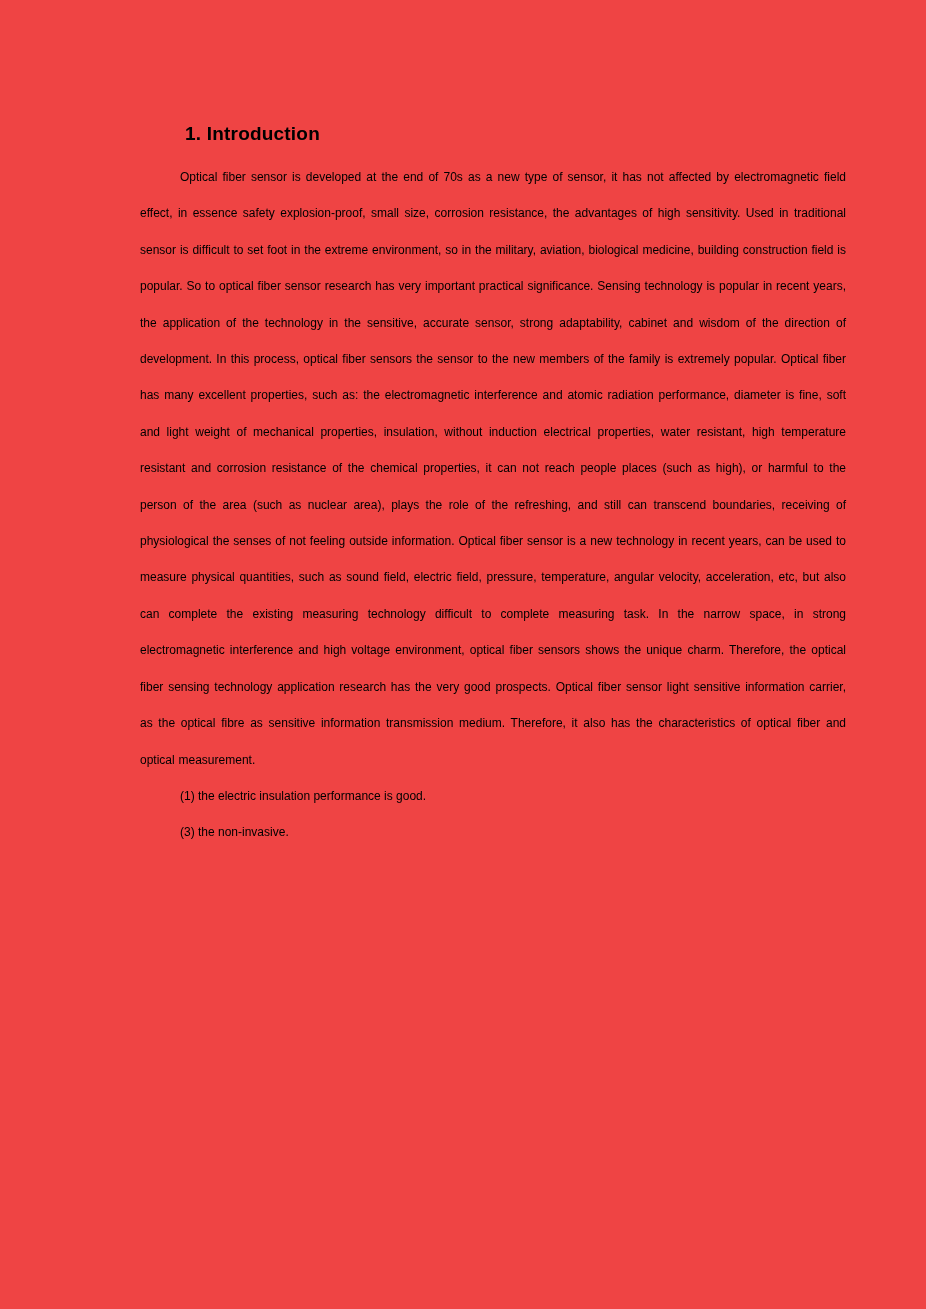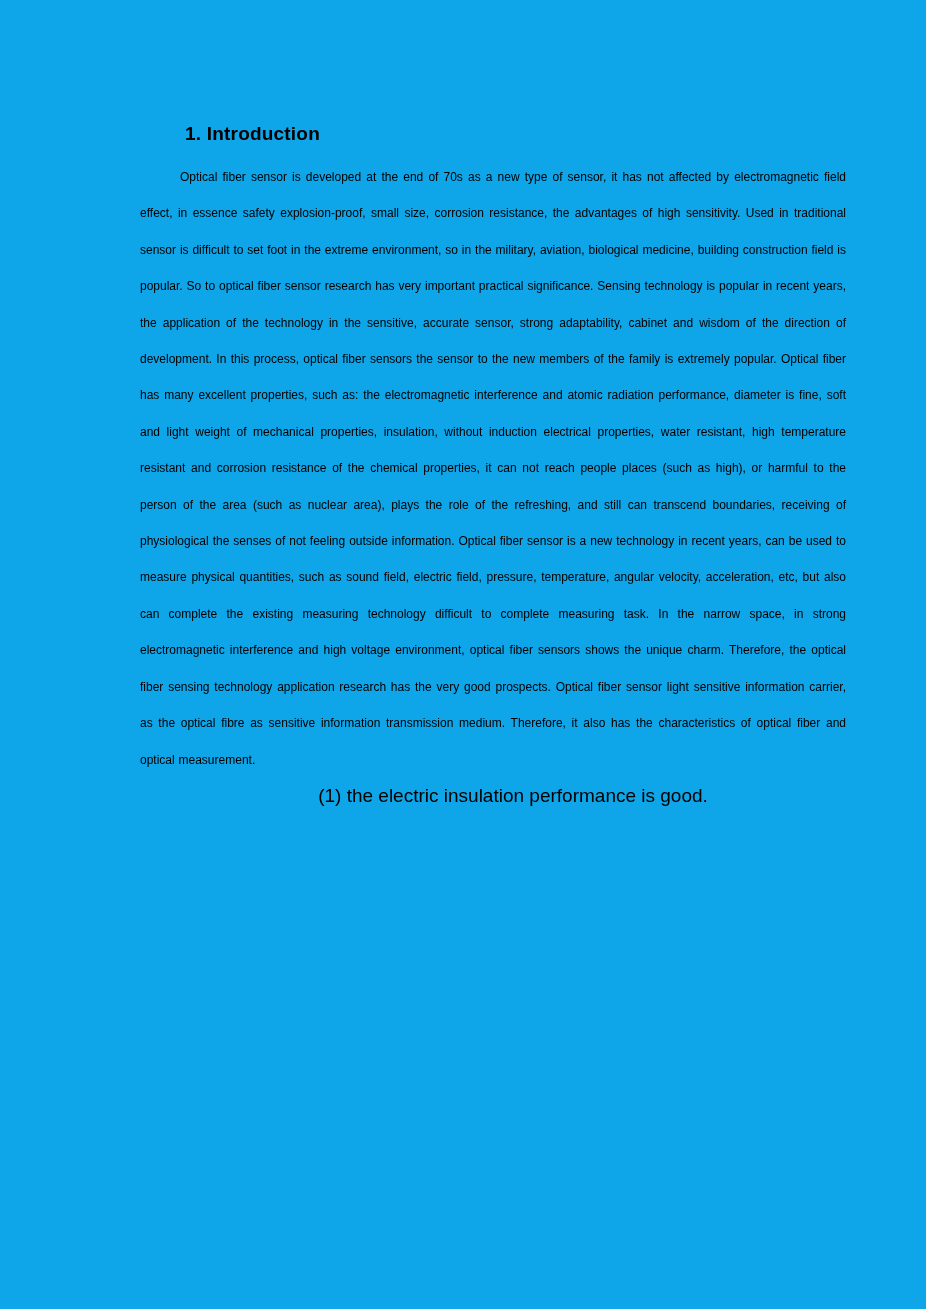--- a/index.html
+++ b/index.html
@@ -14,21 +14,21 @@
     color: #000000;
     position: relative;
     overflow: hidden;
   }
   .page {
     position: absolute;
     top: 0;
     left: 0;
     width: 926px;
     height: 1309px;
-    background: #0ea5e9;
+    background: #ef4444;
     box-sizing: border-box;
     padding: 123px 80px 0 140px;
   }
   .doc-heading {
     font-size: 19px;
     font-weight: bold;
     padding-left: 45px;
     margin: 0 0 14px 0;
     letter-spacing: 0.2px;
   }
@@ -37,30 +37,31 @@
     line-height: 36.4px;
     text-align: justify;
     text-indent: 40px;
     margin: 0;
     word-spacing: 0.5px;
   }
   .doc-list {
     margin-top: 0;
   }
   .doc-list-item {
-    font-size: 19px;
+    font-size: 12px;
     line-height: 36.4px;
     padding-left: 40px;
-    text-align: center;
+    text-align: left;
   }
 </style>
 </head>
 <body>
 
 <div class="page">
   <h1 class="doc-heading">1. Introduction</h1>
 
   <p class="doc-paragraph">Optical fiber sensor is developed at the end of 70s as a new type of sensor, it has not affected by electromagnetic field effect, in essence safety explosion-proof, small size, corrosion resistance, the advantages of high sensitivity. Used in traditional sensor is difficult to set foot in the extreme environment, so in the military, aviation, biological medicine, building construction field is popular. So to optical fiber sensor research has very important practical significance. Sensing technology is popular in recent years, the application of the technology in the sensitive, accurate sensor, strong adaptability, cabinet and wisdom of the direction of development. In this process, optical fiber sensors the sensor to the new members of the family is extremely popular. Optical fiber has many excellent properties, such as: the electromagnetic interference and atomic radiation performance, diameter is fine, soft and light weight of mechanical properties, insulation, without induction electrical properties, water resistant, high temperature resistant and corrosion resistance of the chemical properties, it can not reach people places (such as high), or harmful to the person of the area (such as nuclear area), plays the role of the refreshing, and still can transcend boundaries, receiving of physiological the senses of not feeling outside information. Optical fiber sensor is a new technology in recent years, can be used to measure physical quantities, such as sound field, electric field, pressure, temperature, angular velocity, acceleration, etc, but also can complete the existing measuring technology difficult to complete measuring task. In the narrow space, in strong electromagnetic interference and high voltage environment, optical fiber sensors shows the unique charm. Therefore, the optical fiber sensing technology application research has the very good prospects. Optical fiber sensor light sensitive information carrier, as the optical fibre as sensitive information transmission medium. Therefore, it also has the characteristics of optical fiber and optical measurement.</p>
 
   <div class="doc-list">
     <div class="doc-list-item">(1) the electric insulation performance is good.</div>
+    <div class="doc-list-item">(3) the non-invasive.</div>
   </div>
 </div>
 
 </body></html>

